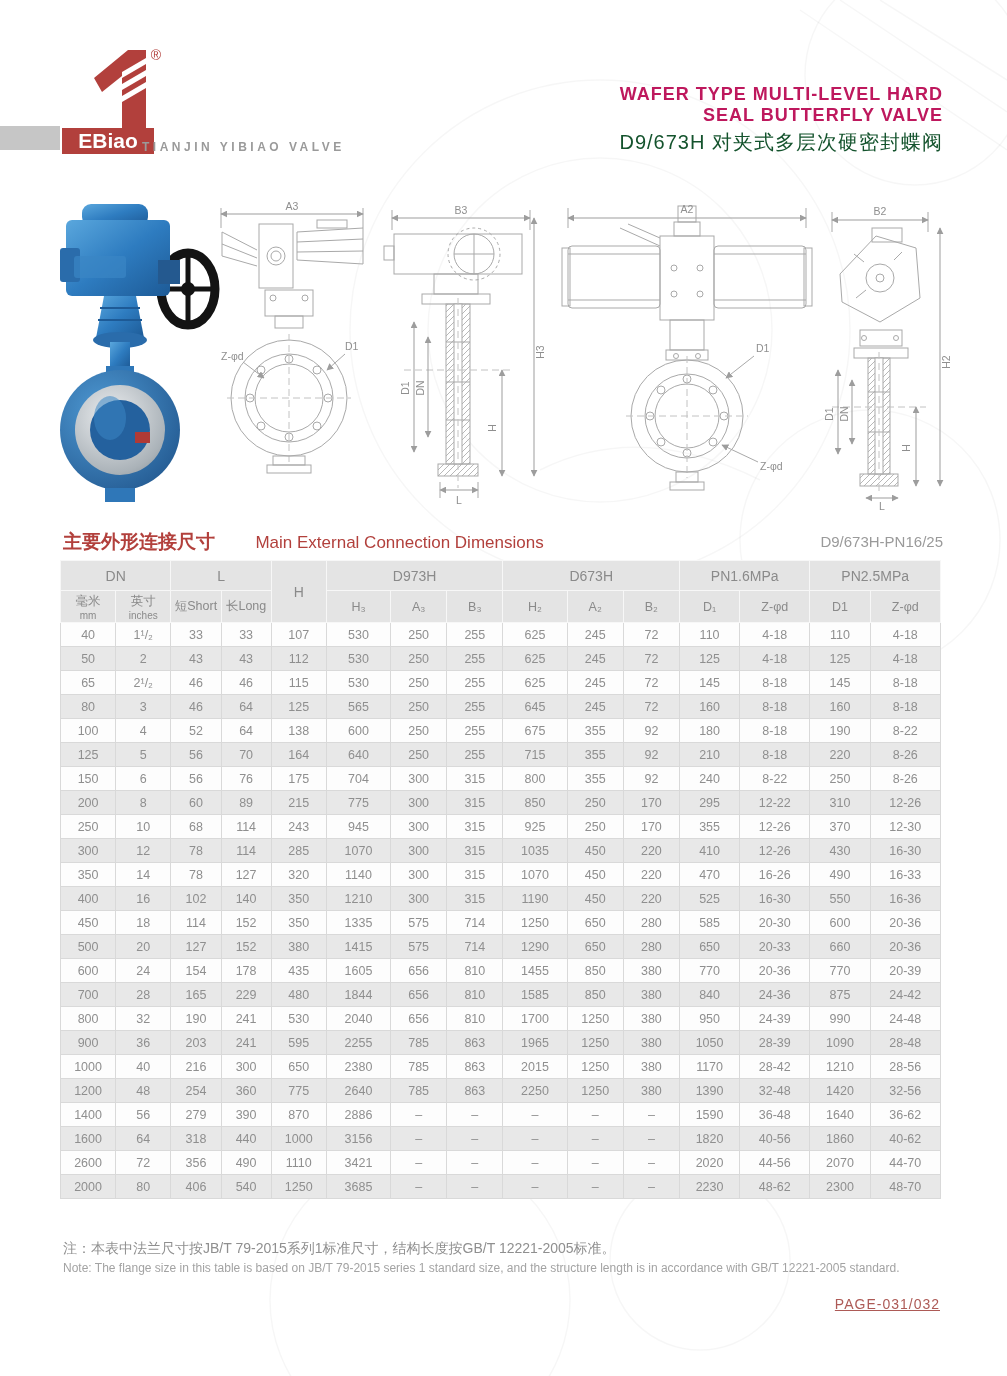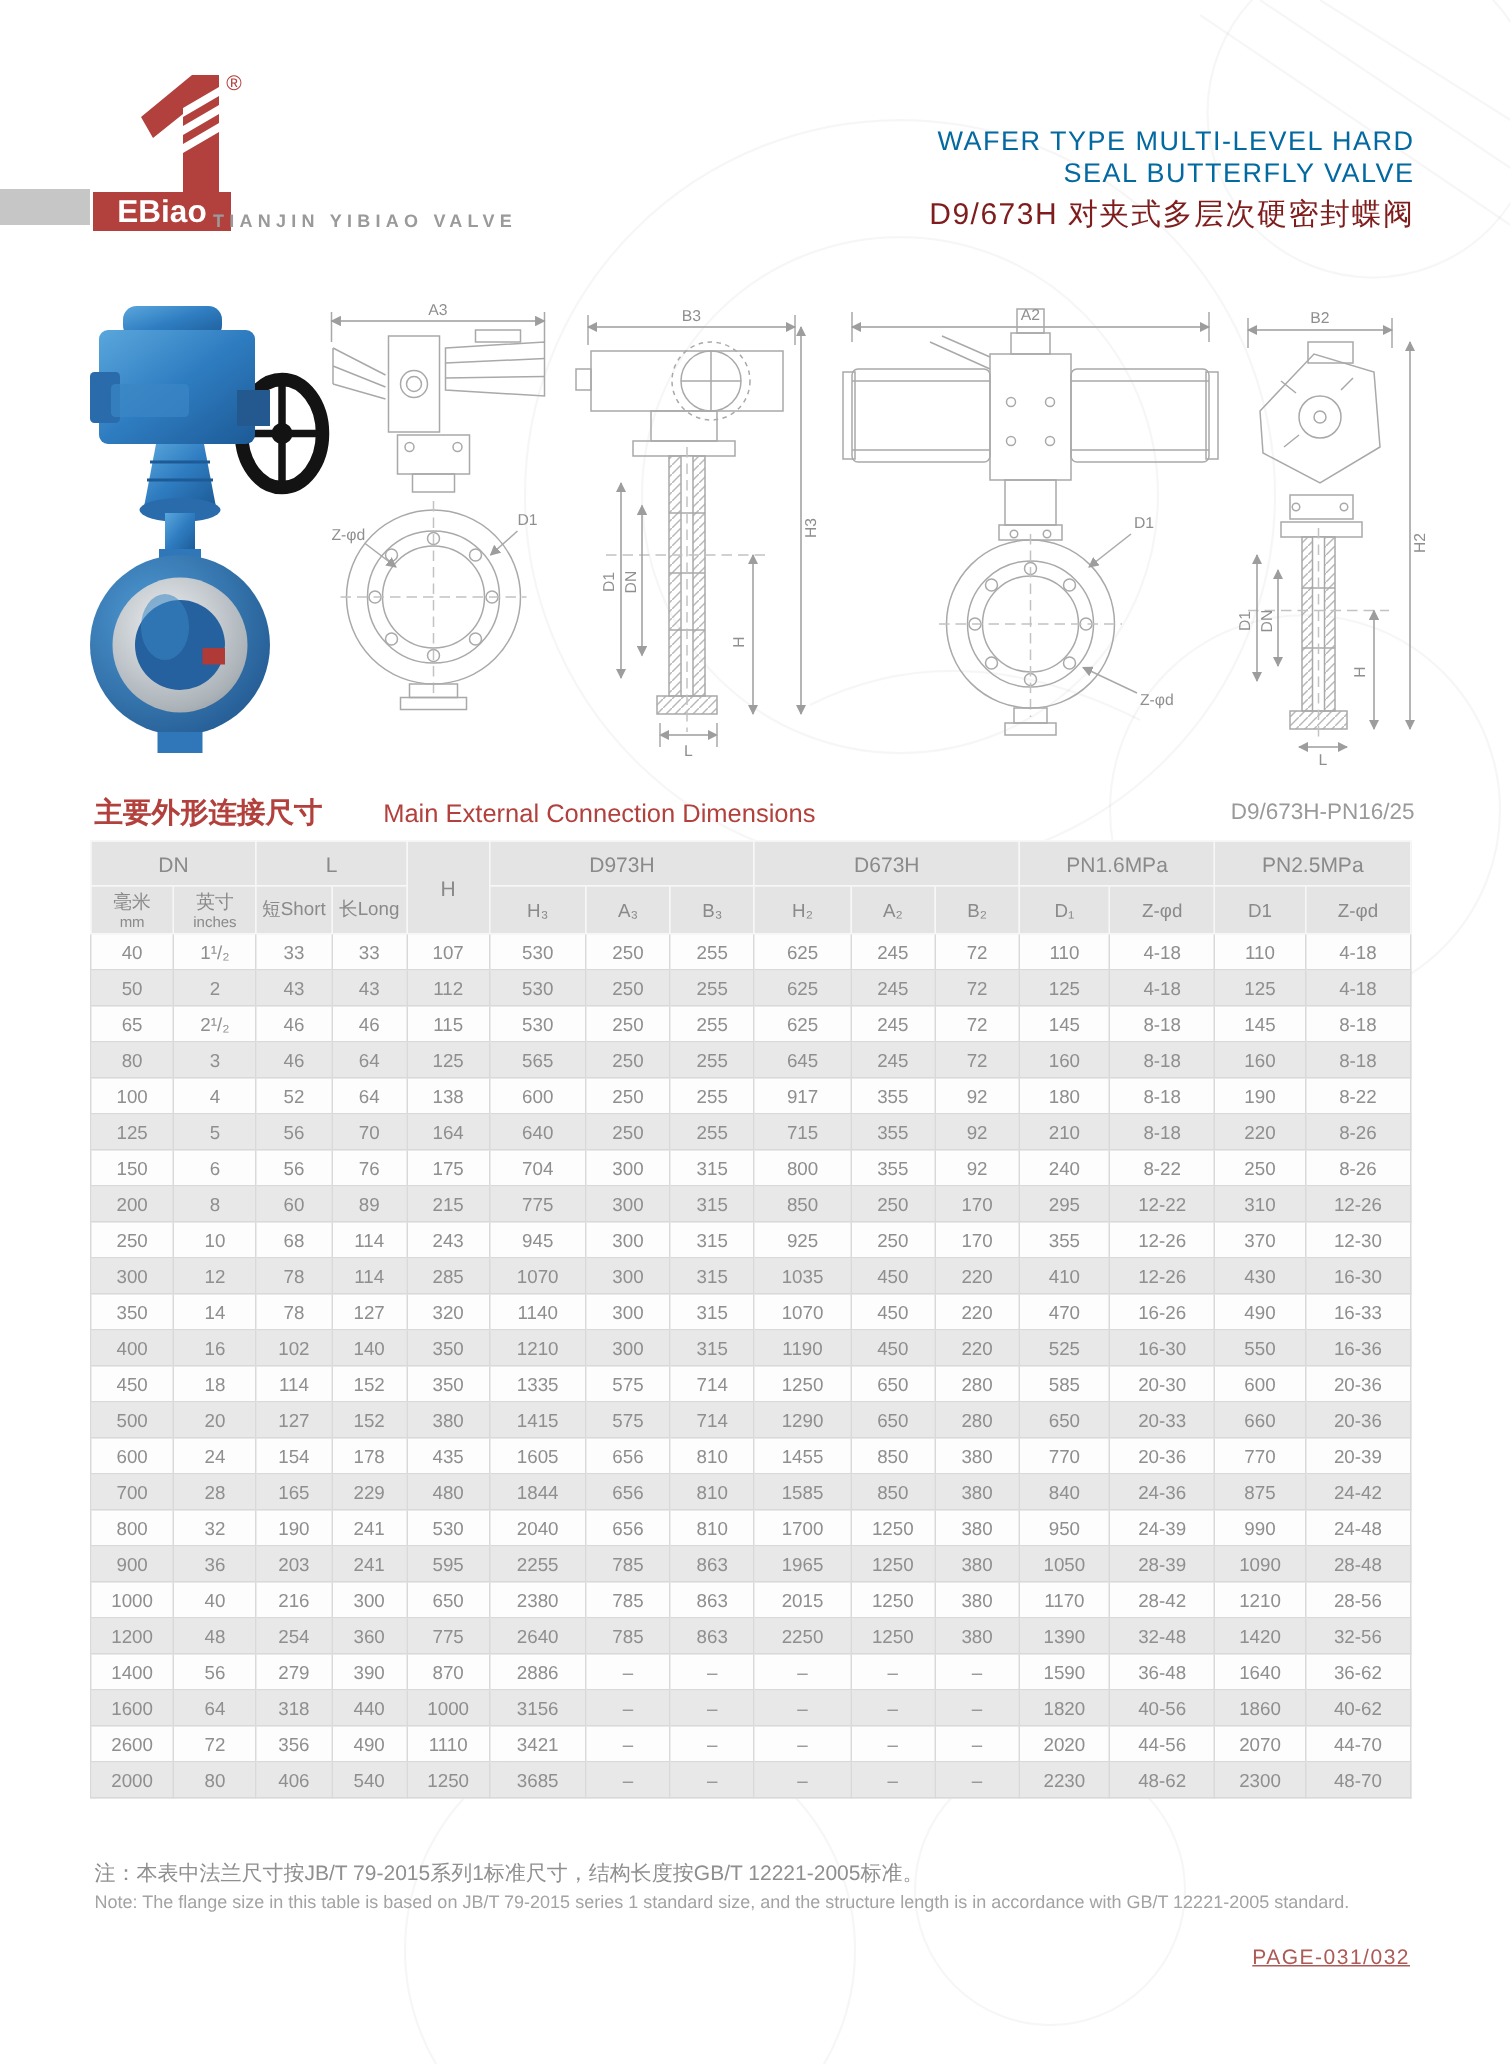--- a/index.html
+++ b/index.html
@@ -11,22 +11,22 @@
   .watermark { position:absolute; left:0; top:0; z-index:0; }
   .gray-tab { position:absolute; left:0; top:126px; width:60px; height:24px; background:#c6c6c6; z-index:1; }
 
   .logo-svg { position:absolute; left:60px; top:42px; z-index:2; }
   .company-cn { position:absolute; left:140px; top:100px; font-size:31px; font-weight:600;
                 letter-spacing:2px; color:#8c8c8c; z-index:2; }
   .company-en { position:absolute; left:142px; top:140px; font-size:12px; font-weight:bold;
                 letter-spacing:3.5px; color:#9a9a9a; z-index:2; }
 
   .title-block { position:absolute; right:64px; top:84px; text-align:right; z-index:2; }
-  .title-en { font-size:18px; line-height:21px; letter-spacing:1px; color:#0369a1; font-weight:normal; }
-  .title-cn { font-size:20px; margin-top:3px; color:#7f1d1d; letter-spacing:1px; }
+  .title-en { font-size:18px; line-height:21px; letter-spacing:1px; color:#be185d; font-weight:bold; }
+  .title-cn { font-size:20px; margin-top:3px; color:#14532d; letter-spacing:1px; }
 
   .drawings-svg { position:absolute; left:52px; top:198px; z-index:2; }
   .dim { font-size:10.5px; fill:#8f8f8f; font-family:"Liberation Sans", sans-serif; }
 
   .section-row { position:absolute; left:63px; top:529px; width:880px; z-index:2; }
   .section-title-cn { font-size:19px; font-weight:bold; color:#b2403c; }
   .section-title-en { font-size:17px; color:#b2403c;padding-left:36px; }
   .model-code { position:absolute; right:0; top:4px; font-size:15px; color:#9a9a9a; }
 
   table.dims { position:absolute; left:60px; top:560px; width:881px; z-index:2;
@@ -444,21 +444,21 @@
         </tr>
         <tr>
           <td>100</td>
           <td>4</td>
           <td>52</td>
           <td>64</td>
           <td>138</td>
           <td>600</td>
           <td>250</td>
           <td>255</td>
-          <td>917</td>
+          <td>675</td>
           <td>355</td>
           <td>92</td>
           <td>180</td>
           <td>8-18</td>
           <td>190</td>
           <td>8-22</td>
         </tr>
         <tr>
           <td>125</td>
           <td>5</td>

